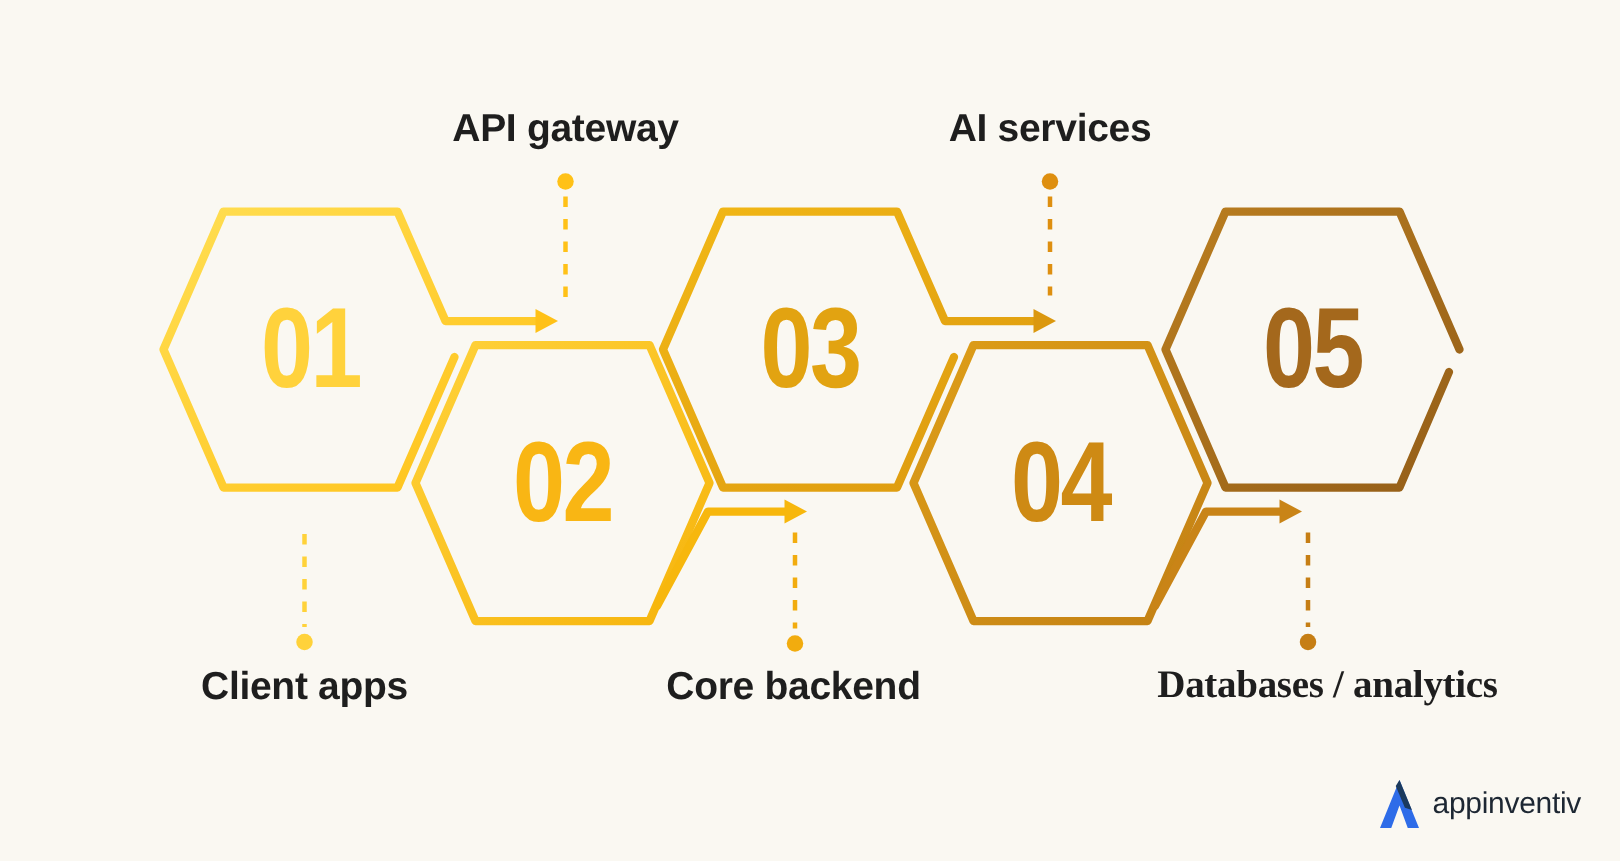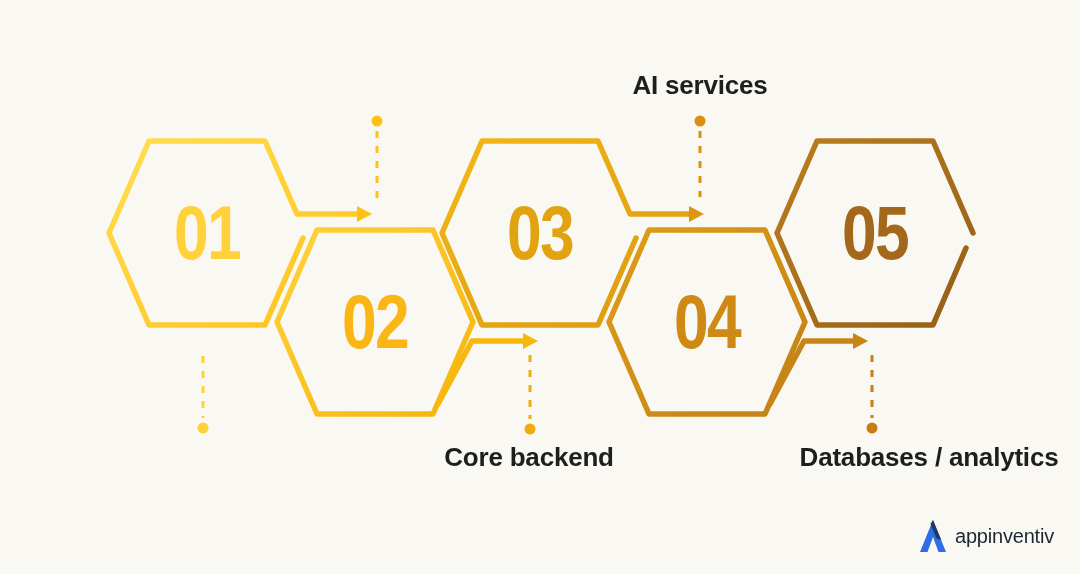--- a/index.html
+++ b/index.html
@@ -85,23 +85,25 @@
     <line x1="872" y1="355" x2="872" y2="418" stroke-width="3" stroke-dasharray="7 8" stroke="#c67e14"></line>
     <circle cx="872" cy="428" r="5.5" fill="#c67e14"></circle>
   </svg>
 
   <div class="hex-number" style="left: 207px; top: 233px; color: rgb(255, 210, 60);">01</div>
   <div class="hex-number" style="left: 375px; top: 322px; color: rgb(249, 182, 20);">02</div>
   <div class="hex-number" style="left: 540px; top: 233px; color: rgb(226, 163, 17);">03</div>
   <div class="hex-number" style="left: 707px; top: 322px; color: rgb(206, 138, 20);">04</div>
   <div class="hex-number" style="left: 875px; top: 233px; color: rgb(164, 104, 28);">05</div>
 
+  <div class="step-label" style="left:203px;top:457px;">Client apps</div>
+  <div class="step-label" style="left:377px;top:85px;">API gateway</div>
   <div class="step-label" style="left:700px;top:85px;">AI services</div>
   <div class="step-label" style="left:529px;top:457px;">Core backend</div>
-  <div class="step-label" style="left:929px;top:457px;">Databases / analytics</div>
+  <div class="step-label" style="left:885px;top:457px;font-family:Liberation Serif, serif;">Databases / analytics</div>
 
   <div class="brand">
     <svg width="30" height="36" viewBox="0 0 30 36">
       <polygon points="1,34 14,2 27,34 19.5,34 14,19 8.5,34" fill="#2e6ce8"></polygon>
       <polygon points="14,2 22.3,22 17.6,20.5 11.5,6" fill="#1b3a5e"></polygon>
     </svg>
     <span class="brand-text" style="color: rgb(29, 39, 51);">appinventiv</span>
   </div>
 
 </div>

